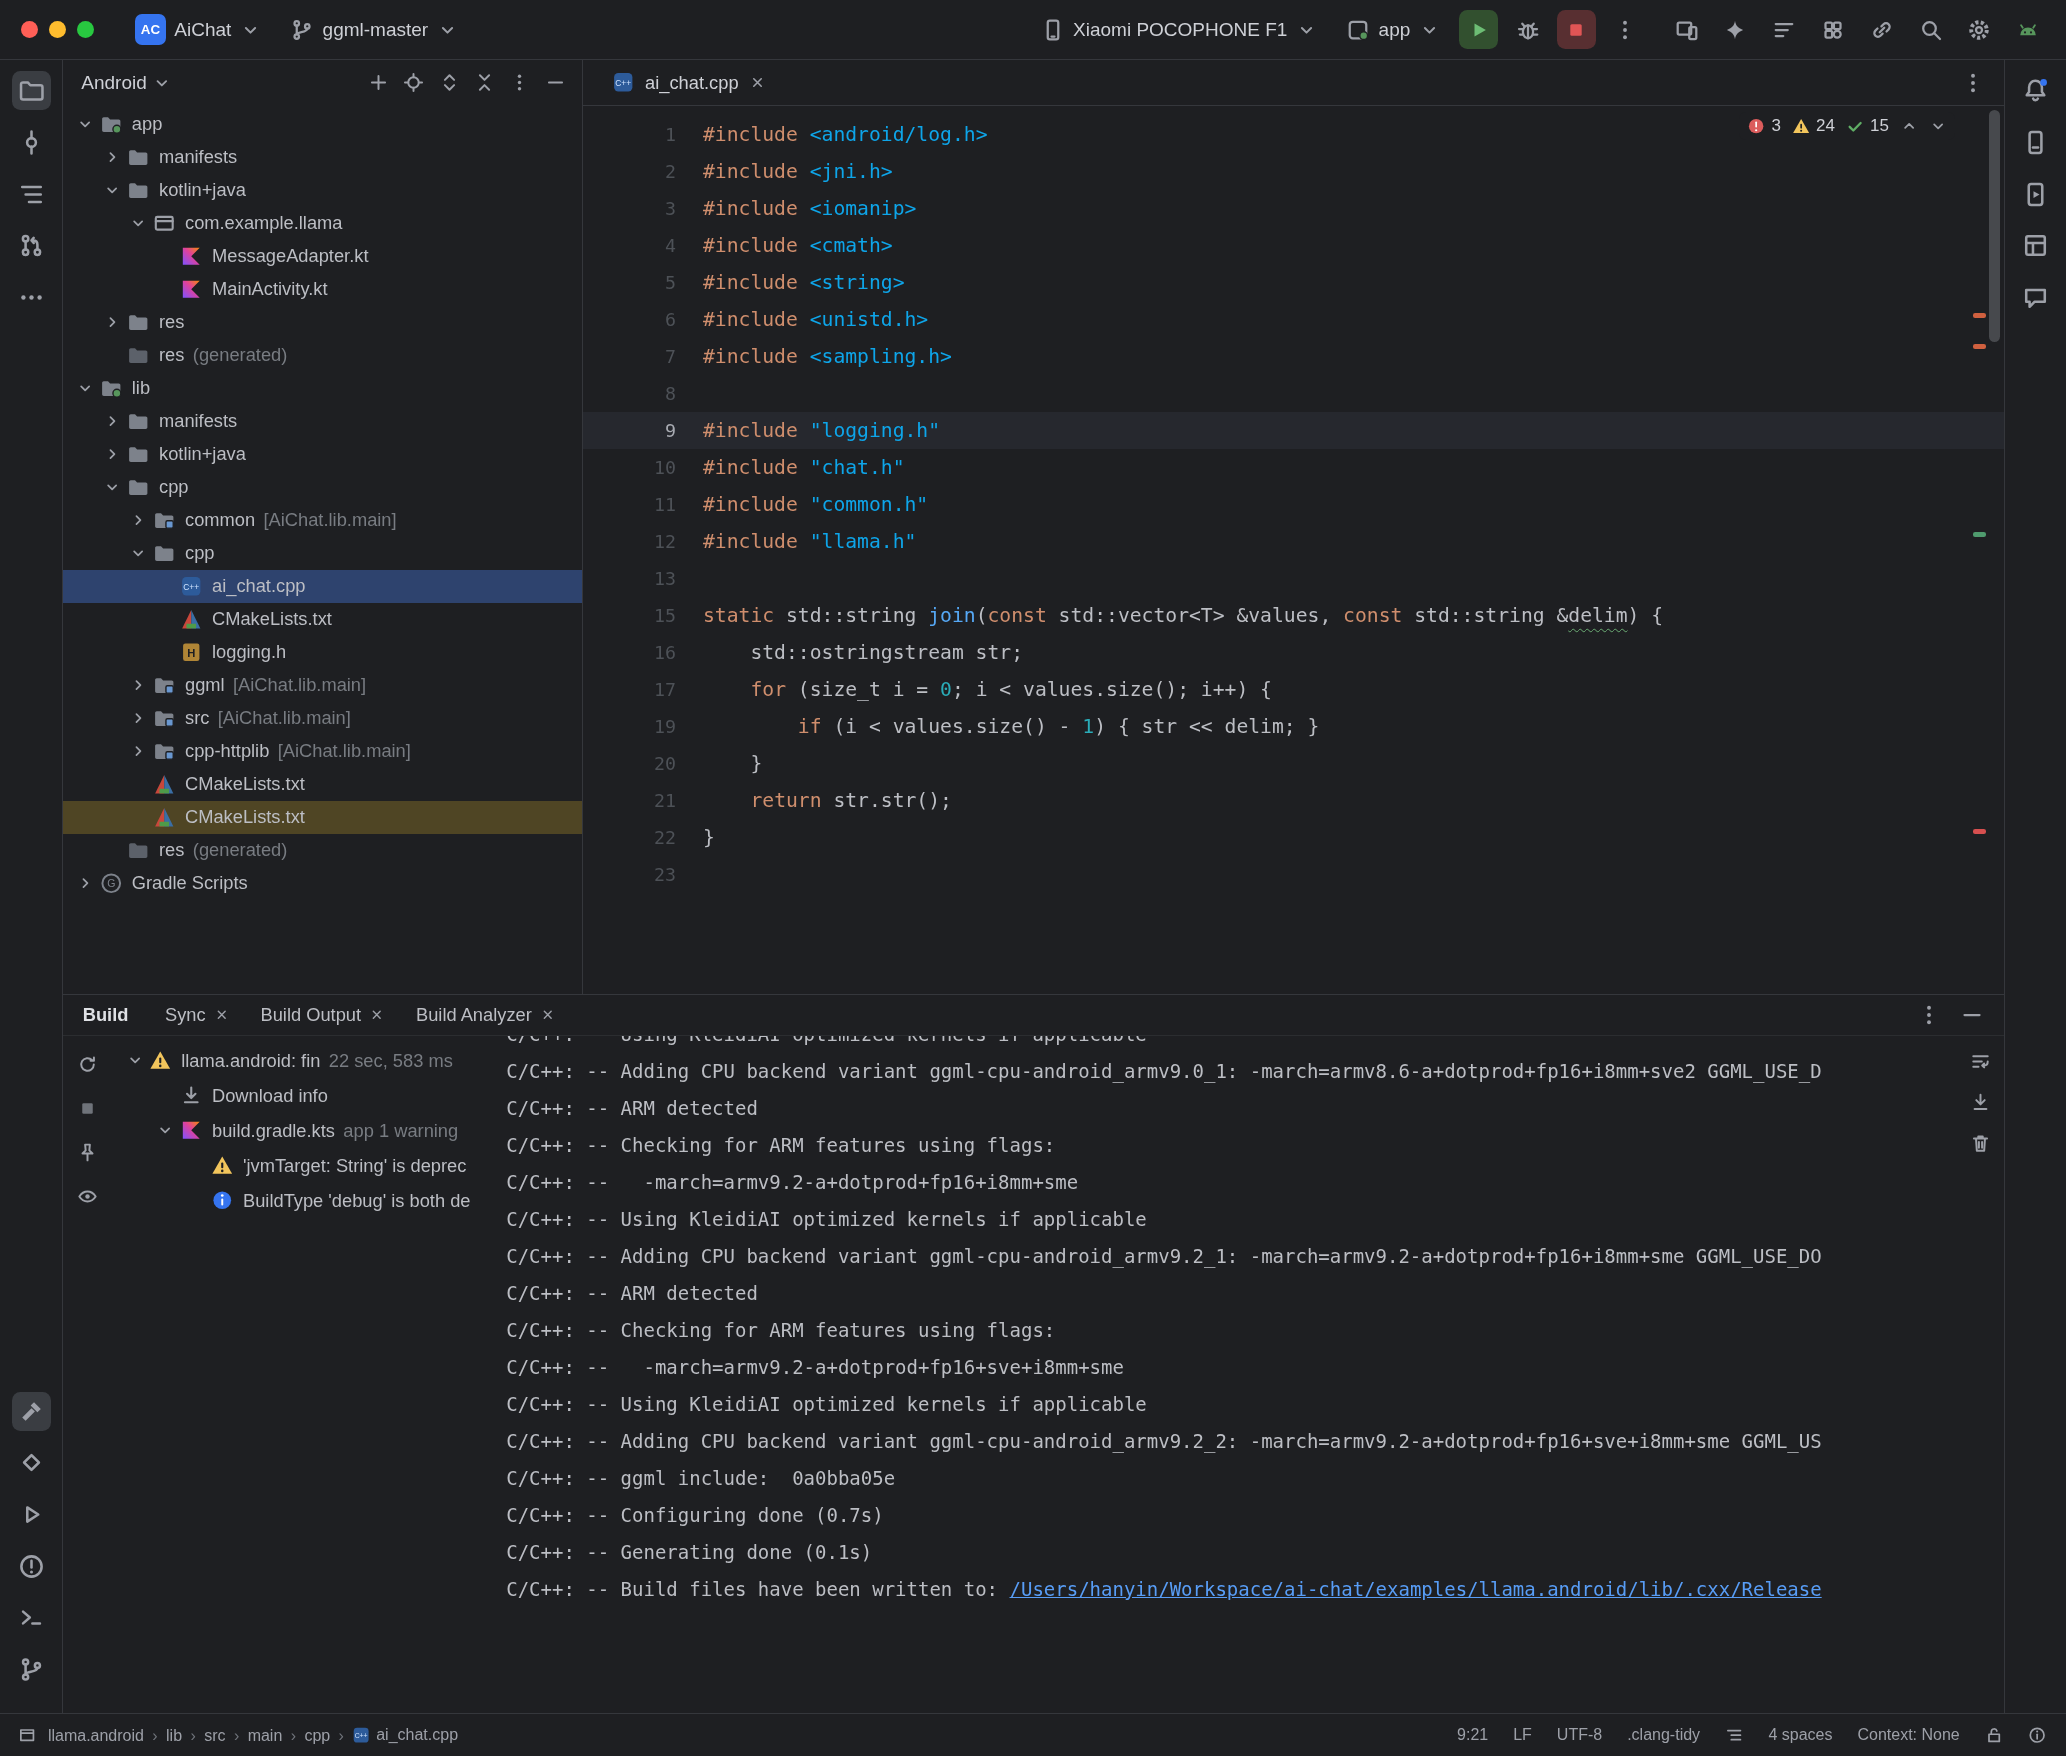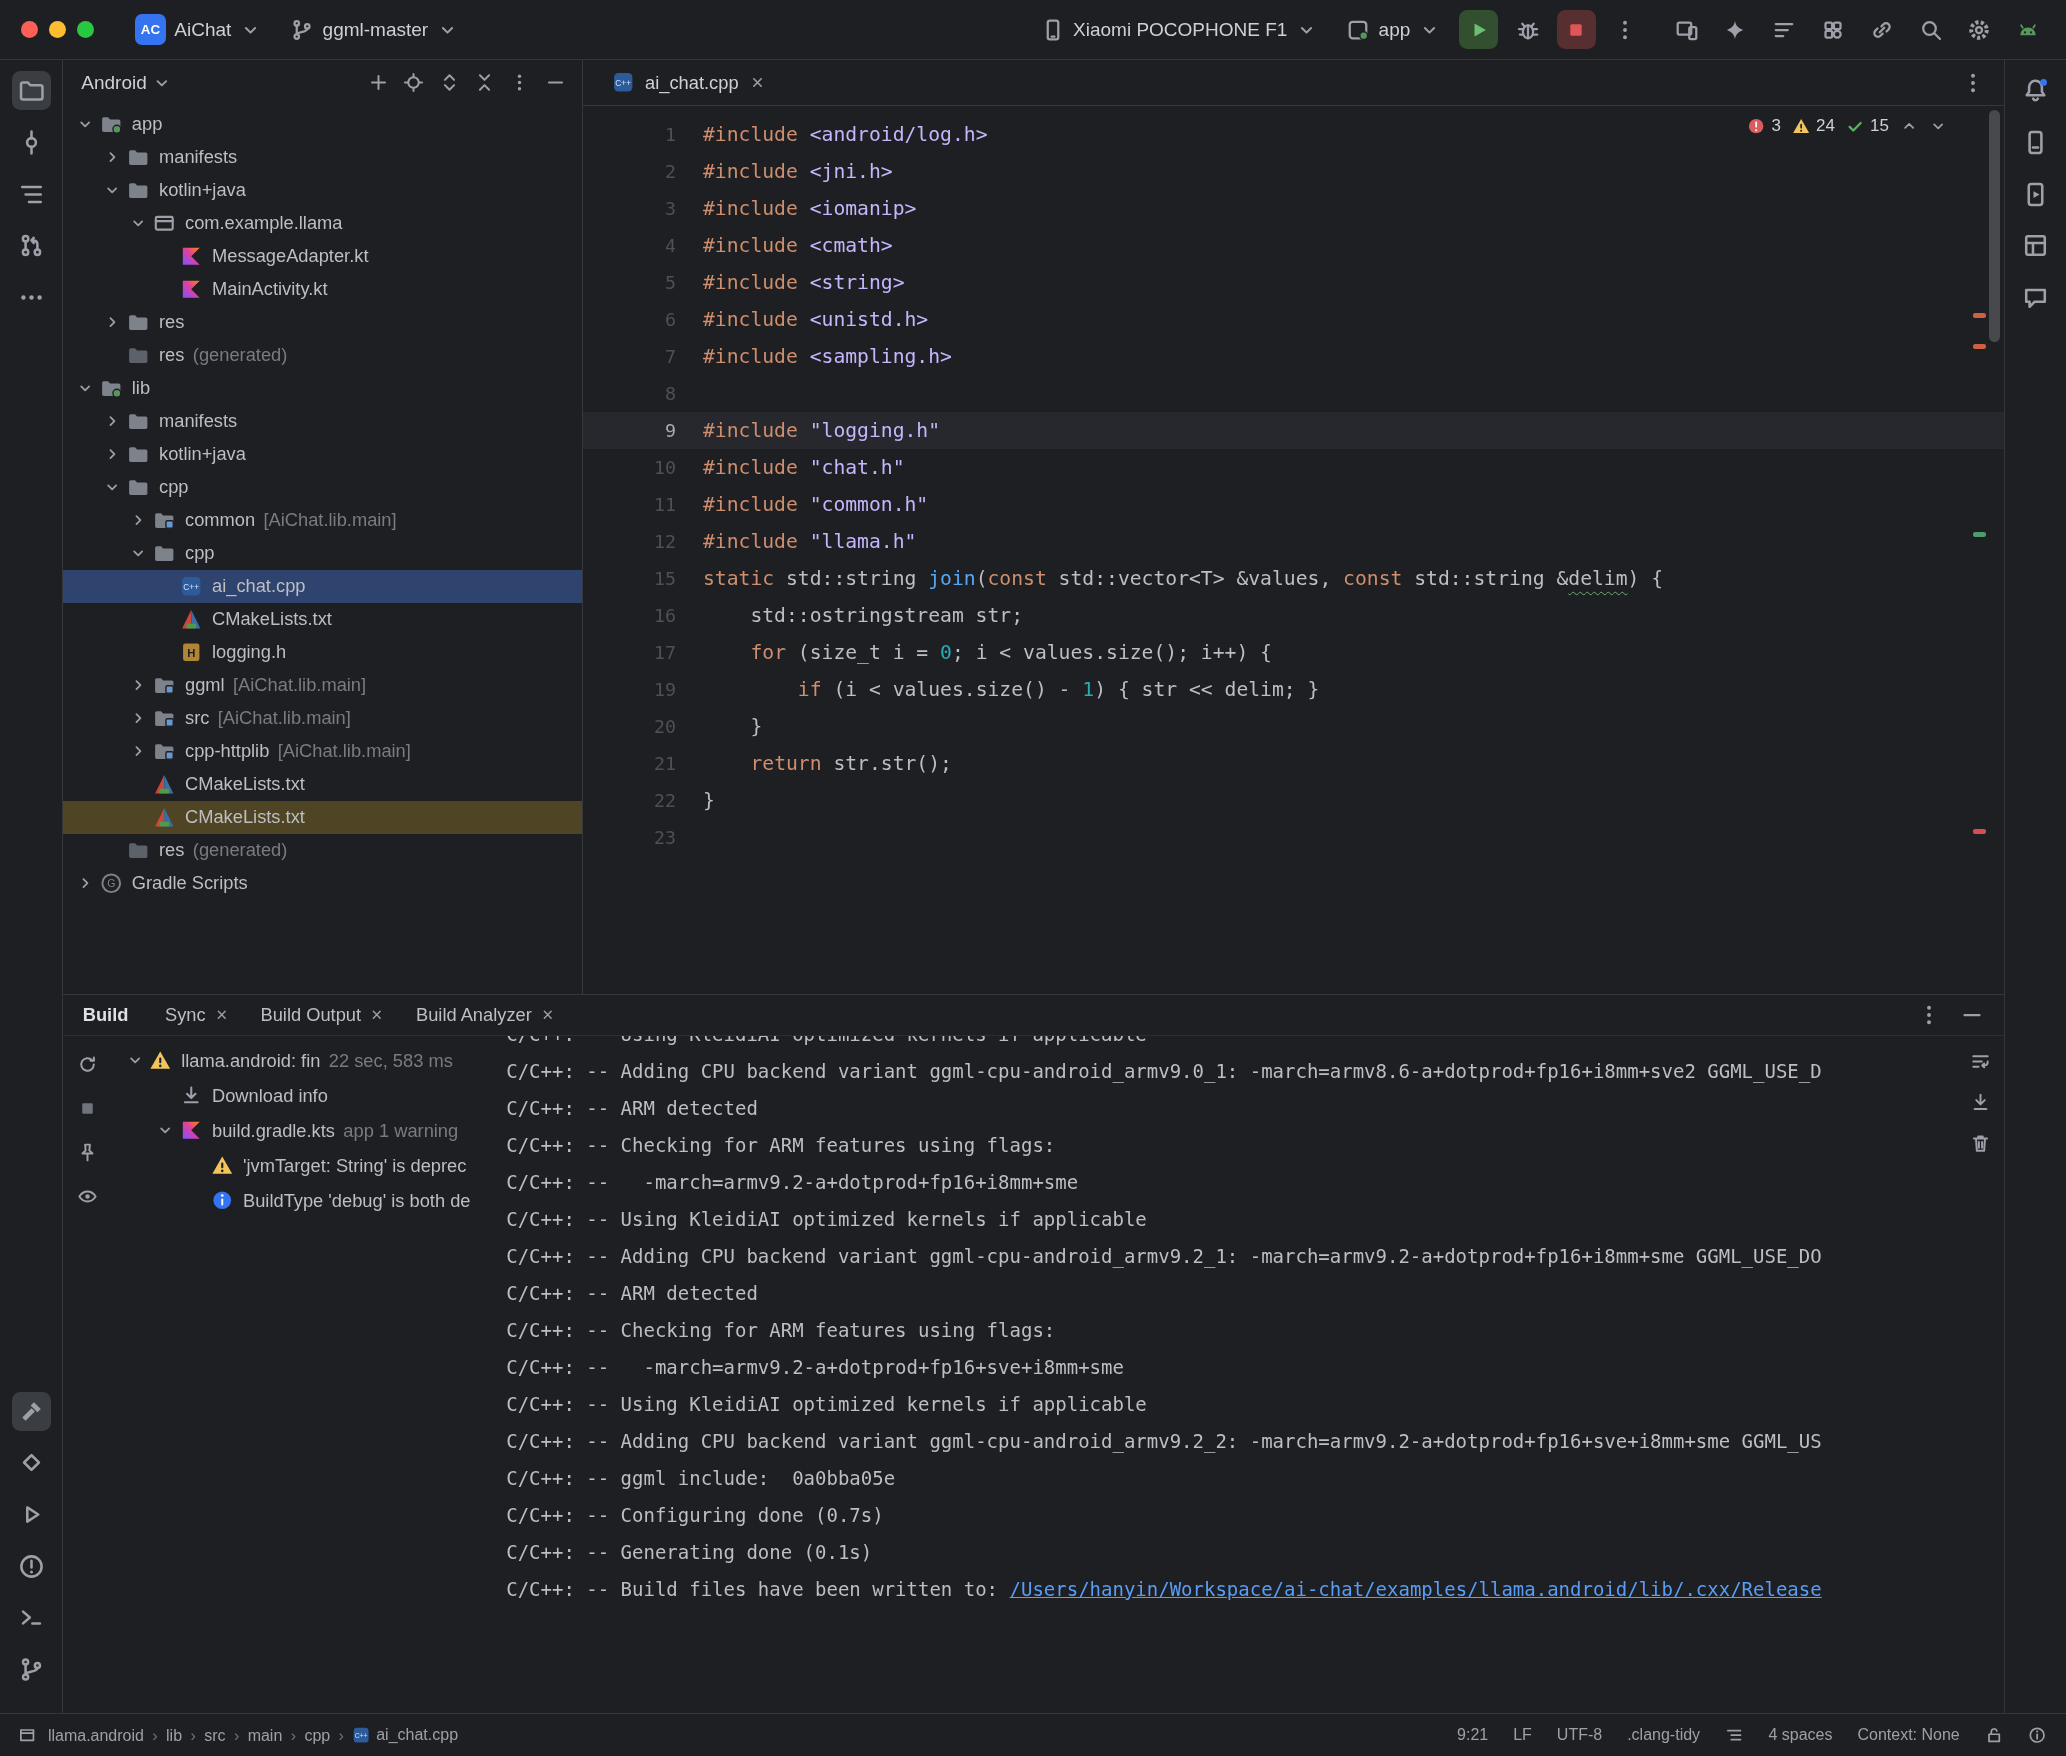--- a/index.html
+++ b/index.html
@@ -64,21 +64,21 @@
   .tab .tr-icon{margin-right:0}
   .tab-close svg{width:17px;height:17px}
   .tabs-bar .kebab{margin-left:auto}
   .editor{flex:1;position:relative;overflow:hidden;background:#1e1f22}
   .code-area{position:absolute;inset:0;padding-top:9.8px}
   .code-line{height:37px;display:flex;align-items:center;font-family:"DejaVu Sans Mono","Liberation Mono",monospace;font-size:19.7px}
   .code-line.active{background:#26282e}
   .gutter{width:120px;flex:0 0 auto;text-align:right;padding-right:27px;color:#4d5157;font-size:18.3px}
   .code-line.active .gutter{color:#a8abb2}
   .code-text{white-space:pre}
-  .tk-k{color:#cf8e6d}.tk-s{color:#c4b5fd}.tk-f{color:#56a8f5}.tk-num{color:#2aacb8}.tk-d{color:#bcbec4}
+  .tk-k{color:#cf8e6d}.tk-s{color:#0ea5e9}.tk-f{color:#56a8f5}.tk-num{color:#2aacb8}.tk-d{color:#bcbec4}
   .tk-w{color:#bcbec4;text-decoration:underline wavy #6aab73;text-decoration-thickness:1.4px;text-underline-offset:5.6px}
   .inspections{position:absolute;top:5.6px;right:49px;display:flex;align-items:center;gap:9.8px;
     font-size:17px;color:#ced0d6;background:#1e1f22;padding:4.2px 7px;border-radius:7px}
   .insp-item{display:flex;align-items:center;gap:5.6px}
   .inspections svg{width:18.3px;height:18.3px}
   .editor-scrollbar{position:absolute;top:0;right:4.2px;width:11.2px;bottom:0}
   .editor-scrollbar .thumb{position:absolute;top:4.2px;left:0;width:11.2px;height:232px;background:#47494d;border-radius:5.6px}
   .stripe{position:absolute;top:0;right:18.3px;width:12.7px;bottom:0}
   .stripe .mark{position:absolute;width:12.7px;height:4.9px;border-radius:2.1px}
 
@@ -794,20 +794,24 @@
                   <span class="gutter">10</span>
                   <span class="code-text"><span class="tk-k">#include </span><span class="tk-s">"chat.h"</span></span>
                 </div>
                 <div class="code-line">
                   <span class="gutter">11</span>
                   <span class="code-text"><span class="tk-k">#include </span><span class="tk-s">"common.h"</span></span>
                 </div>
                 <div class="code-line">
                   <span class="gutter">12</span>
                   <span class="code-text"><span class="tk-k">#include </span><span class="tk-s">"llama.h"</span></span>
+                </div>
+                <div class="code-line">
+                  <span class="gutter">13</span>
+                  <span class="code-text"></span>
                 </div>
                 <div class="code-line">
                   <span class="gutter">15</span>
                   <span class="code-text"><span class="tk-k">static</span><span class="tk-d"> std::string </span><span class="tk-f">join</span><span class="tk-d">(</span><span class="tk-k">const</span><span class="tk-d"> std::vector&lt;T&gt; &amp;values, </span><span class="tk-k">const</span><span class="tk-d"> std::string &amp;</span><span class="tk-w">delim</span><span class="tk-d">) {</span></span>
                 </div>
                 <div class="code-line">
                   <span class="gutter">16</span>
                   <span class="code-text"><span class="tk-d">    std::ostringstream str;</span></span>
                 </div>
                 <div class="code-line">

